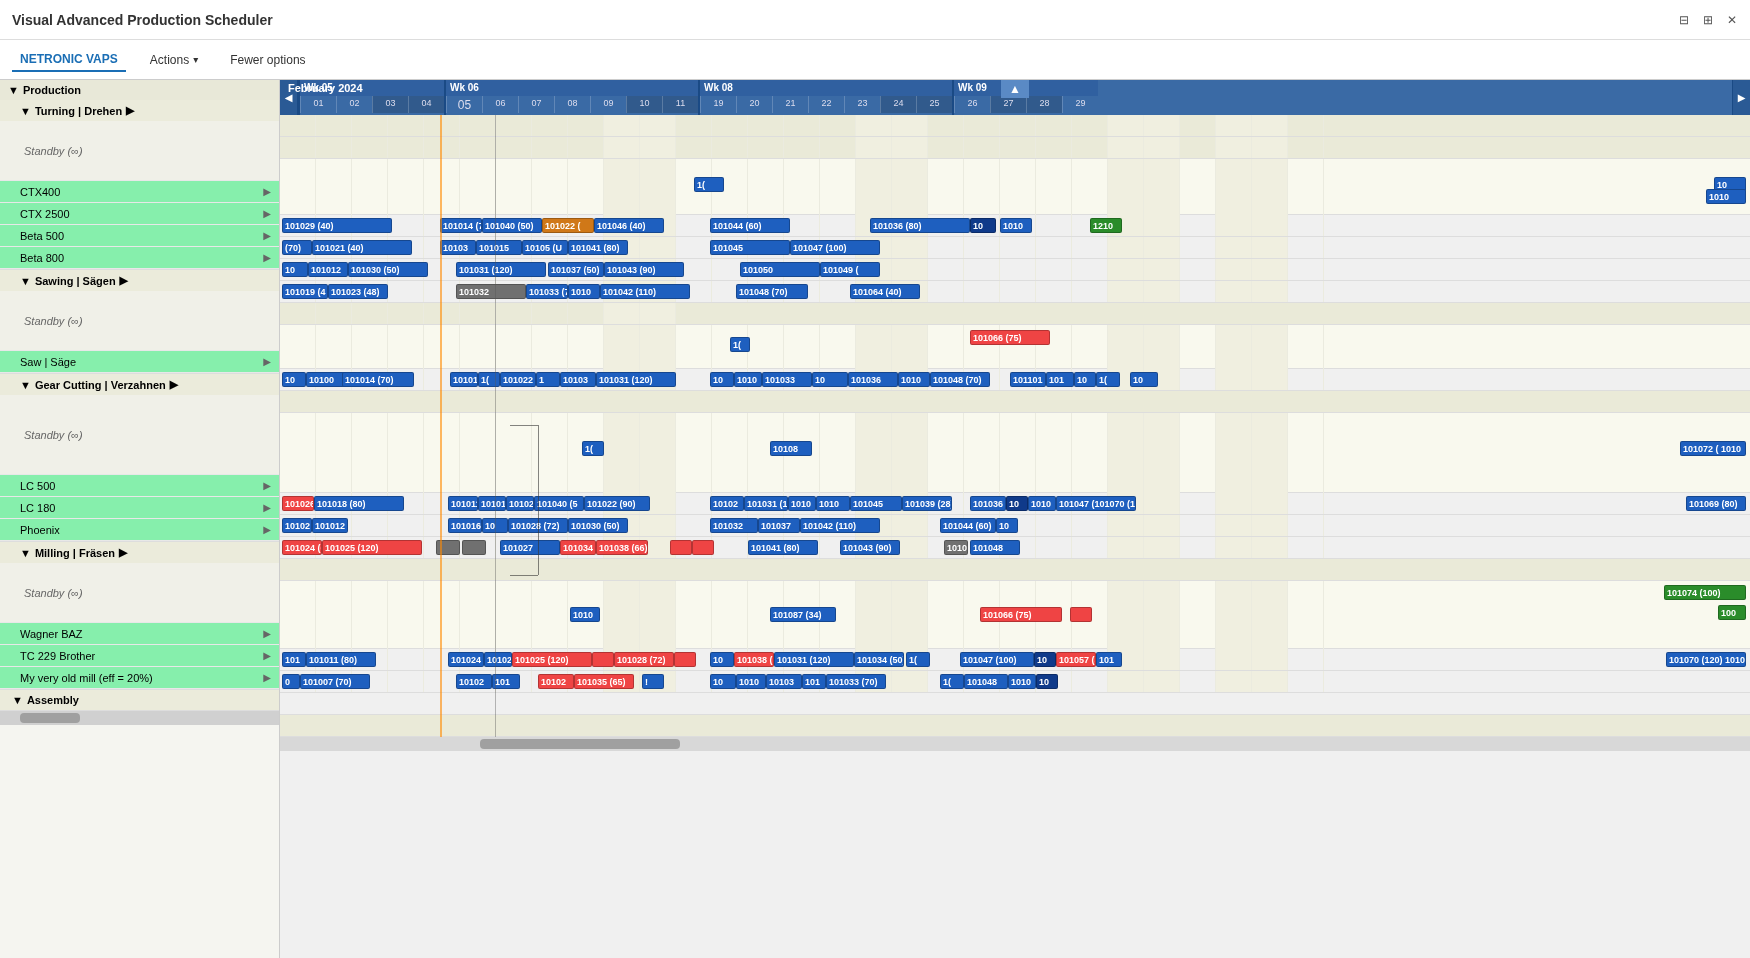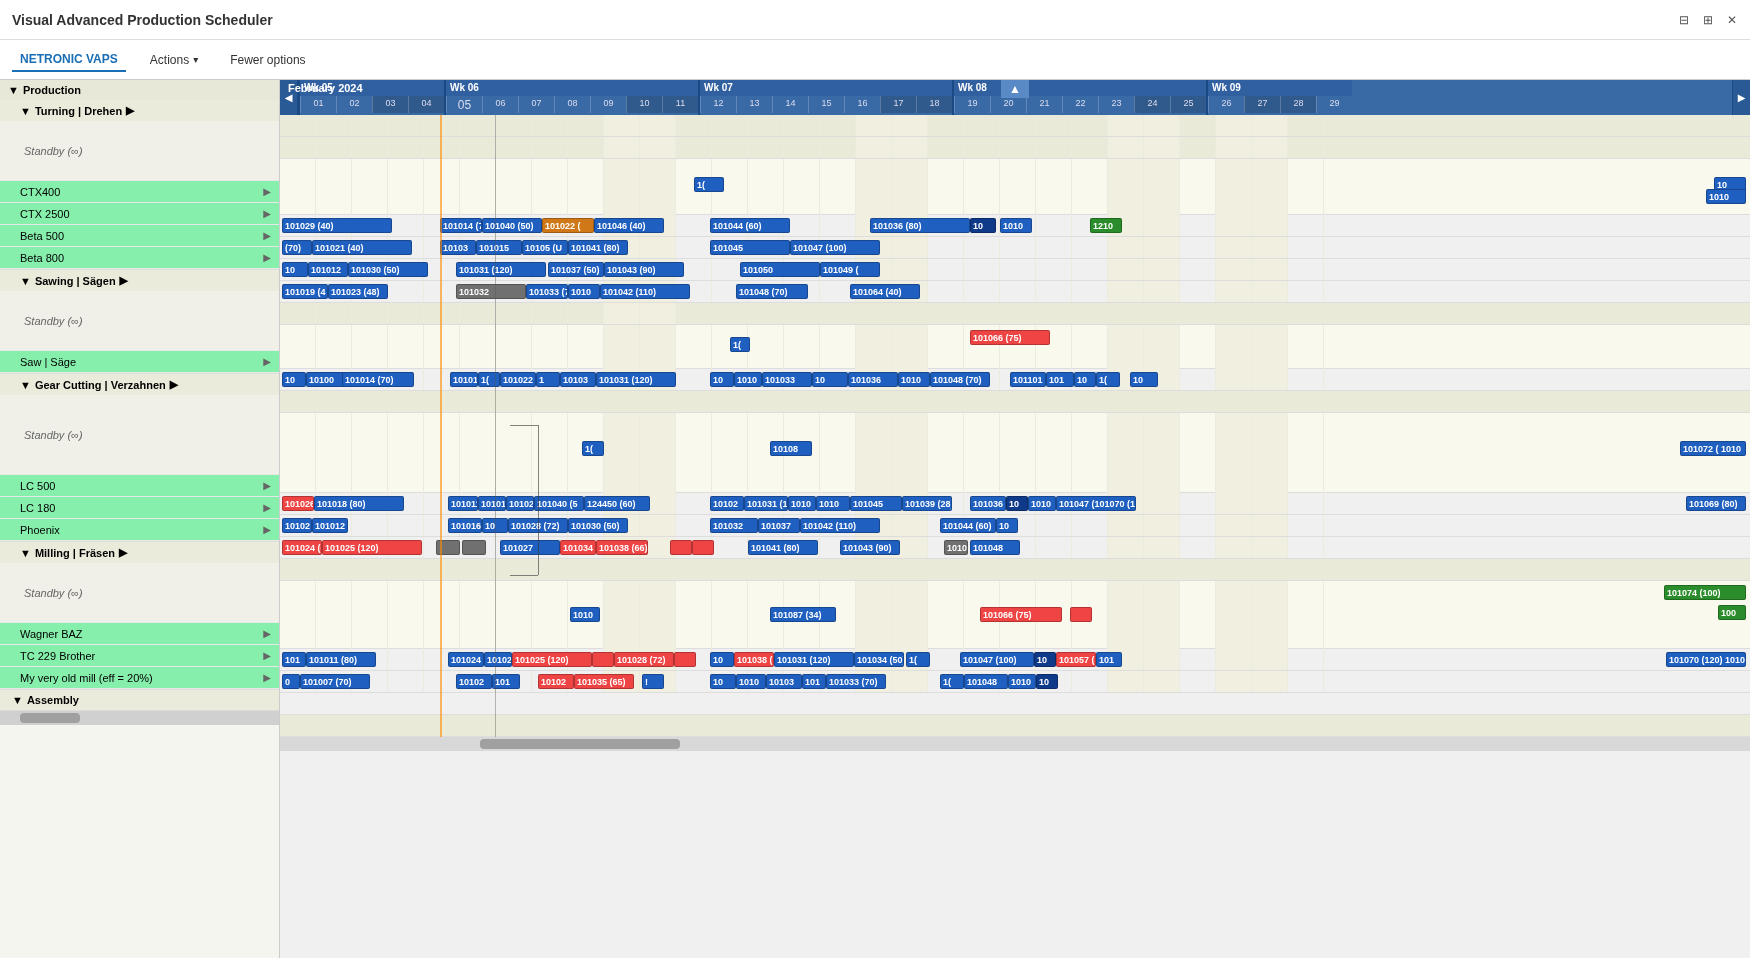--- a/index.html
+++ b/index.html
@@ -363,32 +363,20 @@
               <div style="width:36px; text-align:center; color:#dde; font-size:12px; border-left:1px solid rgba(255,255,255,0.2); padding-top:2px;">05</div>
               <div style="width:36px; text-align:center; color:#dde; font-size:9px; border-left:1px solid rgba(255,255,255,0.2); padding-top:2px;">06</div>
               <div style="width:36px; text-align:center; color:#dde; font-size:9px; border-left:1px solid rgba(255,255,255,0.2); padding-top:2px;">07</div>
               <div style="width:36px; text-align:center; color:#dde; font-size:9px; border-left:1px solid rgba(255,255,255,0.2); padding-top:2px;">08</div>
               <div style="width:36px; text-align:center; color:#dde; font-size:9px; border-left:1px solid rgba(255,255,255,0.2); padding-top:2px;">09</div>
               <div style="width:36px; text-align:center; color:#dde; font-size:9px; border-left:1px solid rgba(255,255,255,0.2); padding-top:2px; background:rgba(0,0,0,0.15);">10</div>
               <div style="width:36px; text-align:center; color:#dde; font-size:9px; border-left:1px solid rgba(255,255,255,0.2); padding-top:2px; background:rgba(0,0,0,0.15);">11</div>
             </div>
           </div>
 
-          <div style="display:flex; flex-direction:column; border-left:2px solid #1a4a85;">
-            <div style="color:#fff; font-size:10px; font-weight:700; padding:2px 4px; background:#3060a0; height:16px;">Wk 07</div>
-            <div style="display:flex; height:17px;">
-              <div style="width:36px; text-align:center; color:#dde; font-size:9px; border-left:1px solid rgba(255,255,255,0.2); padding-top:2px;">12</div>
-              <div style="width:36px; text-align:center; color:#dde; font-size:9px; border-left:1px solid rgba(255,255,255,0.2); padding-top:2px;">13</div>
-              <div style="width:36px; text-align:center; color:#dde; font-size:9px; border-left:1px solid rgba(255,255,255,0.2); padding-top:2px;">14</div>
-              <div style="width:36px; text-align:center; color:#dde; font-size:9px; border-left:1px solid rgba(255,255,255,0.2); padding-top:2px;">15</div>
-              <div style="width:36px; text-align:center; color:#dde; font-size:9px; border-left:1px solid rgba(255,255,255,0.2); padding-top:2px;">16</div>
-              <div style="width:36px; text-align:center; color:#dde; font-size:9px; border-left:1px solid rgba(255,255,255,0.2); padding-top:2px; background:rgba(0,0,0,0.15);">17</div>
-              <div style="width:36px; text-align:center; color:#dde; font-size:9px; border-left:1px solid rgba(255,255,255,0.2); padding-top:2px; background:rgba(0,0,0,0.15);">18</div>
-            </div>
-          </div>
 
           <div style="display:flex; flex-direction:column; border-left:2px solid #1a4a85;">
             <div style="color:#fff; font-size:10px; font-weight:700; padding:2px 4px; background:#3060a0; height:16px;">Wk 08</div>
             <div style="display:flex; height:17px;">
               <div style="width:36px; text-align:center; color:#dde; font-size:9px; border-left:1px solid rgba(255,255,255,0.2); padding-top:2px;">19</div>
               <div style="width:36px; text-align:center; color:#dde; font-size:9px; border-left:1px solid rgba(255,255,255,0.2); padding-top:2px;">20</div>
               <div style="width:36px; text-align:center; color:#dde; font-size:9px; border-left:1px solid rgba(255,255,255,0.2); padding-top:2px;">21</div>
               <div style="width:36px; text-align:center; color:#dde; font-size:9px; border-left:1px solid rgba(255,255,255,0.2); padding-top:2px;">22</div>
               <div style="width:36px; text-align:center; color:#dde; font-size:9px; border-left:1px solid rgba(255,255,255,0.2); padding-top:2px;">23</div>
               <div style="width:36px; text-align:center; color:#dde; font-size:9px; border-left:1px solid rgba(255,255,255,0.2); padding-top:2px; background:rgba(0,0,0,0.15);">24</div>
@@ -846,21 +834,21 @@
             <div class="g-cell"></div>
               <div class="g-cell wknd"></div>
               <div class="g-cell wknd"></div>
               <div class="g-cell"></div>
             <div class="t r" style="left:2px; width:32px;">101026</div>
             <div class="t b" style="left:34px; width:90px;">101018 (80)</div>
             <div class="t b" style="left:168px; width:30px;">101011</div>
             <div class="t b" style="left:198px; width:28px;">10101</div>
             <div class="t b" style="left:226px; width:28px;">10102</div>
             <div class="t b" style="left:254px; width:50px;">101040 (5</div>
-            <div class="t b" style="left:304px; width:66px;">124450 (60)</div>
+            <div class="t b" style="left:304px; width:66px;">101022 (90)</div>
             <div class="t b" style="left:430px; width:34px;">10102</div>
             <div class="t b" style="left:464px; width:44px;">101031 (1</div>
             <div class="t b" style="left:508px; width:28px;">1010</div>
             <div class="t b" style="left:536px; width:34px;">1010</div>
             <div class="t b" style="left:570px; width:52px;">101045</div>
             <div class="t b" style="left:622px; width:50px;">101039 (28)</div>
             <div class="t b" style="left:690px; width:36px;">101036</div>
             <div class="t db" style="left:726px; width:22px;">10</div>
             <div class="t b" style="left:748px; width:28px;">1010</div>
             <div class="t b" style="left:776px; width:80px;">101047 (101070 (120)</div>

